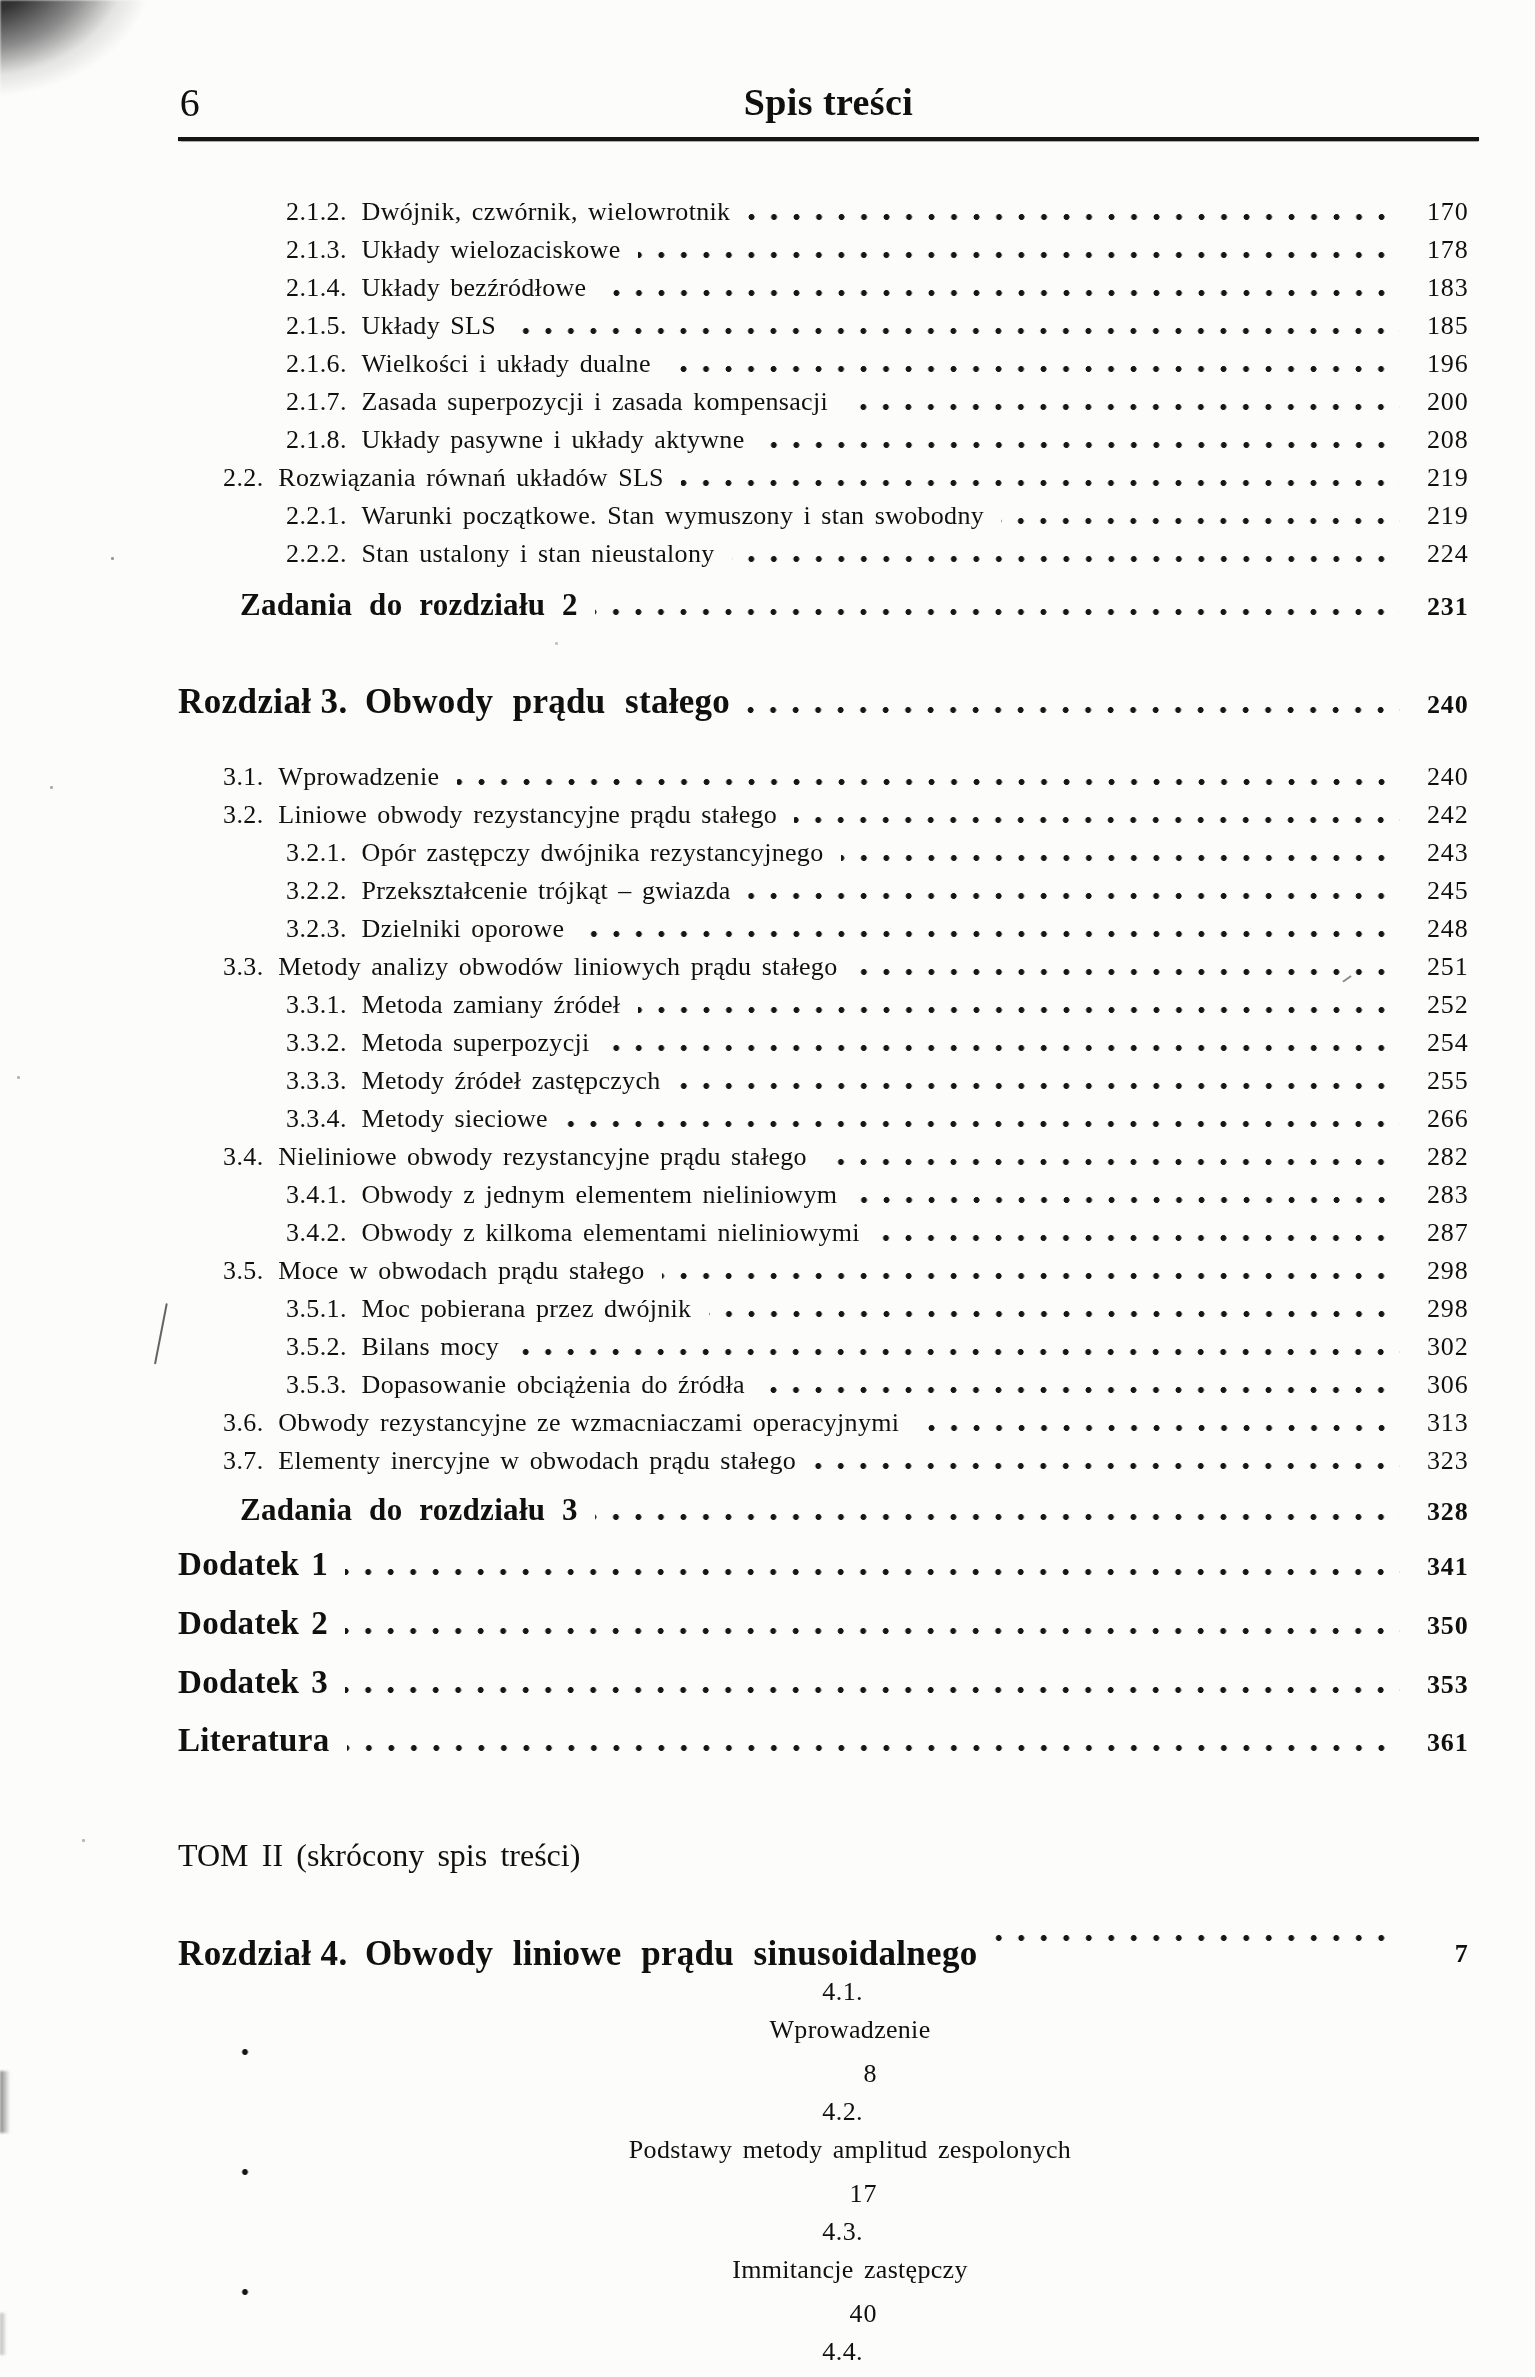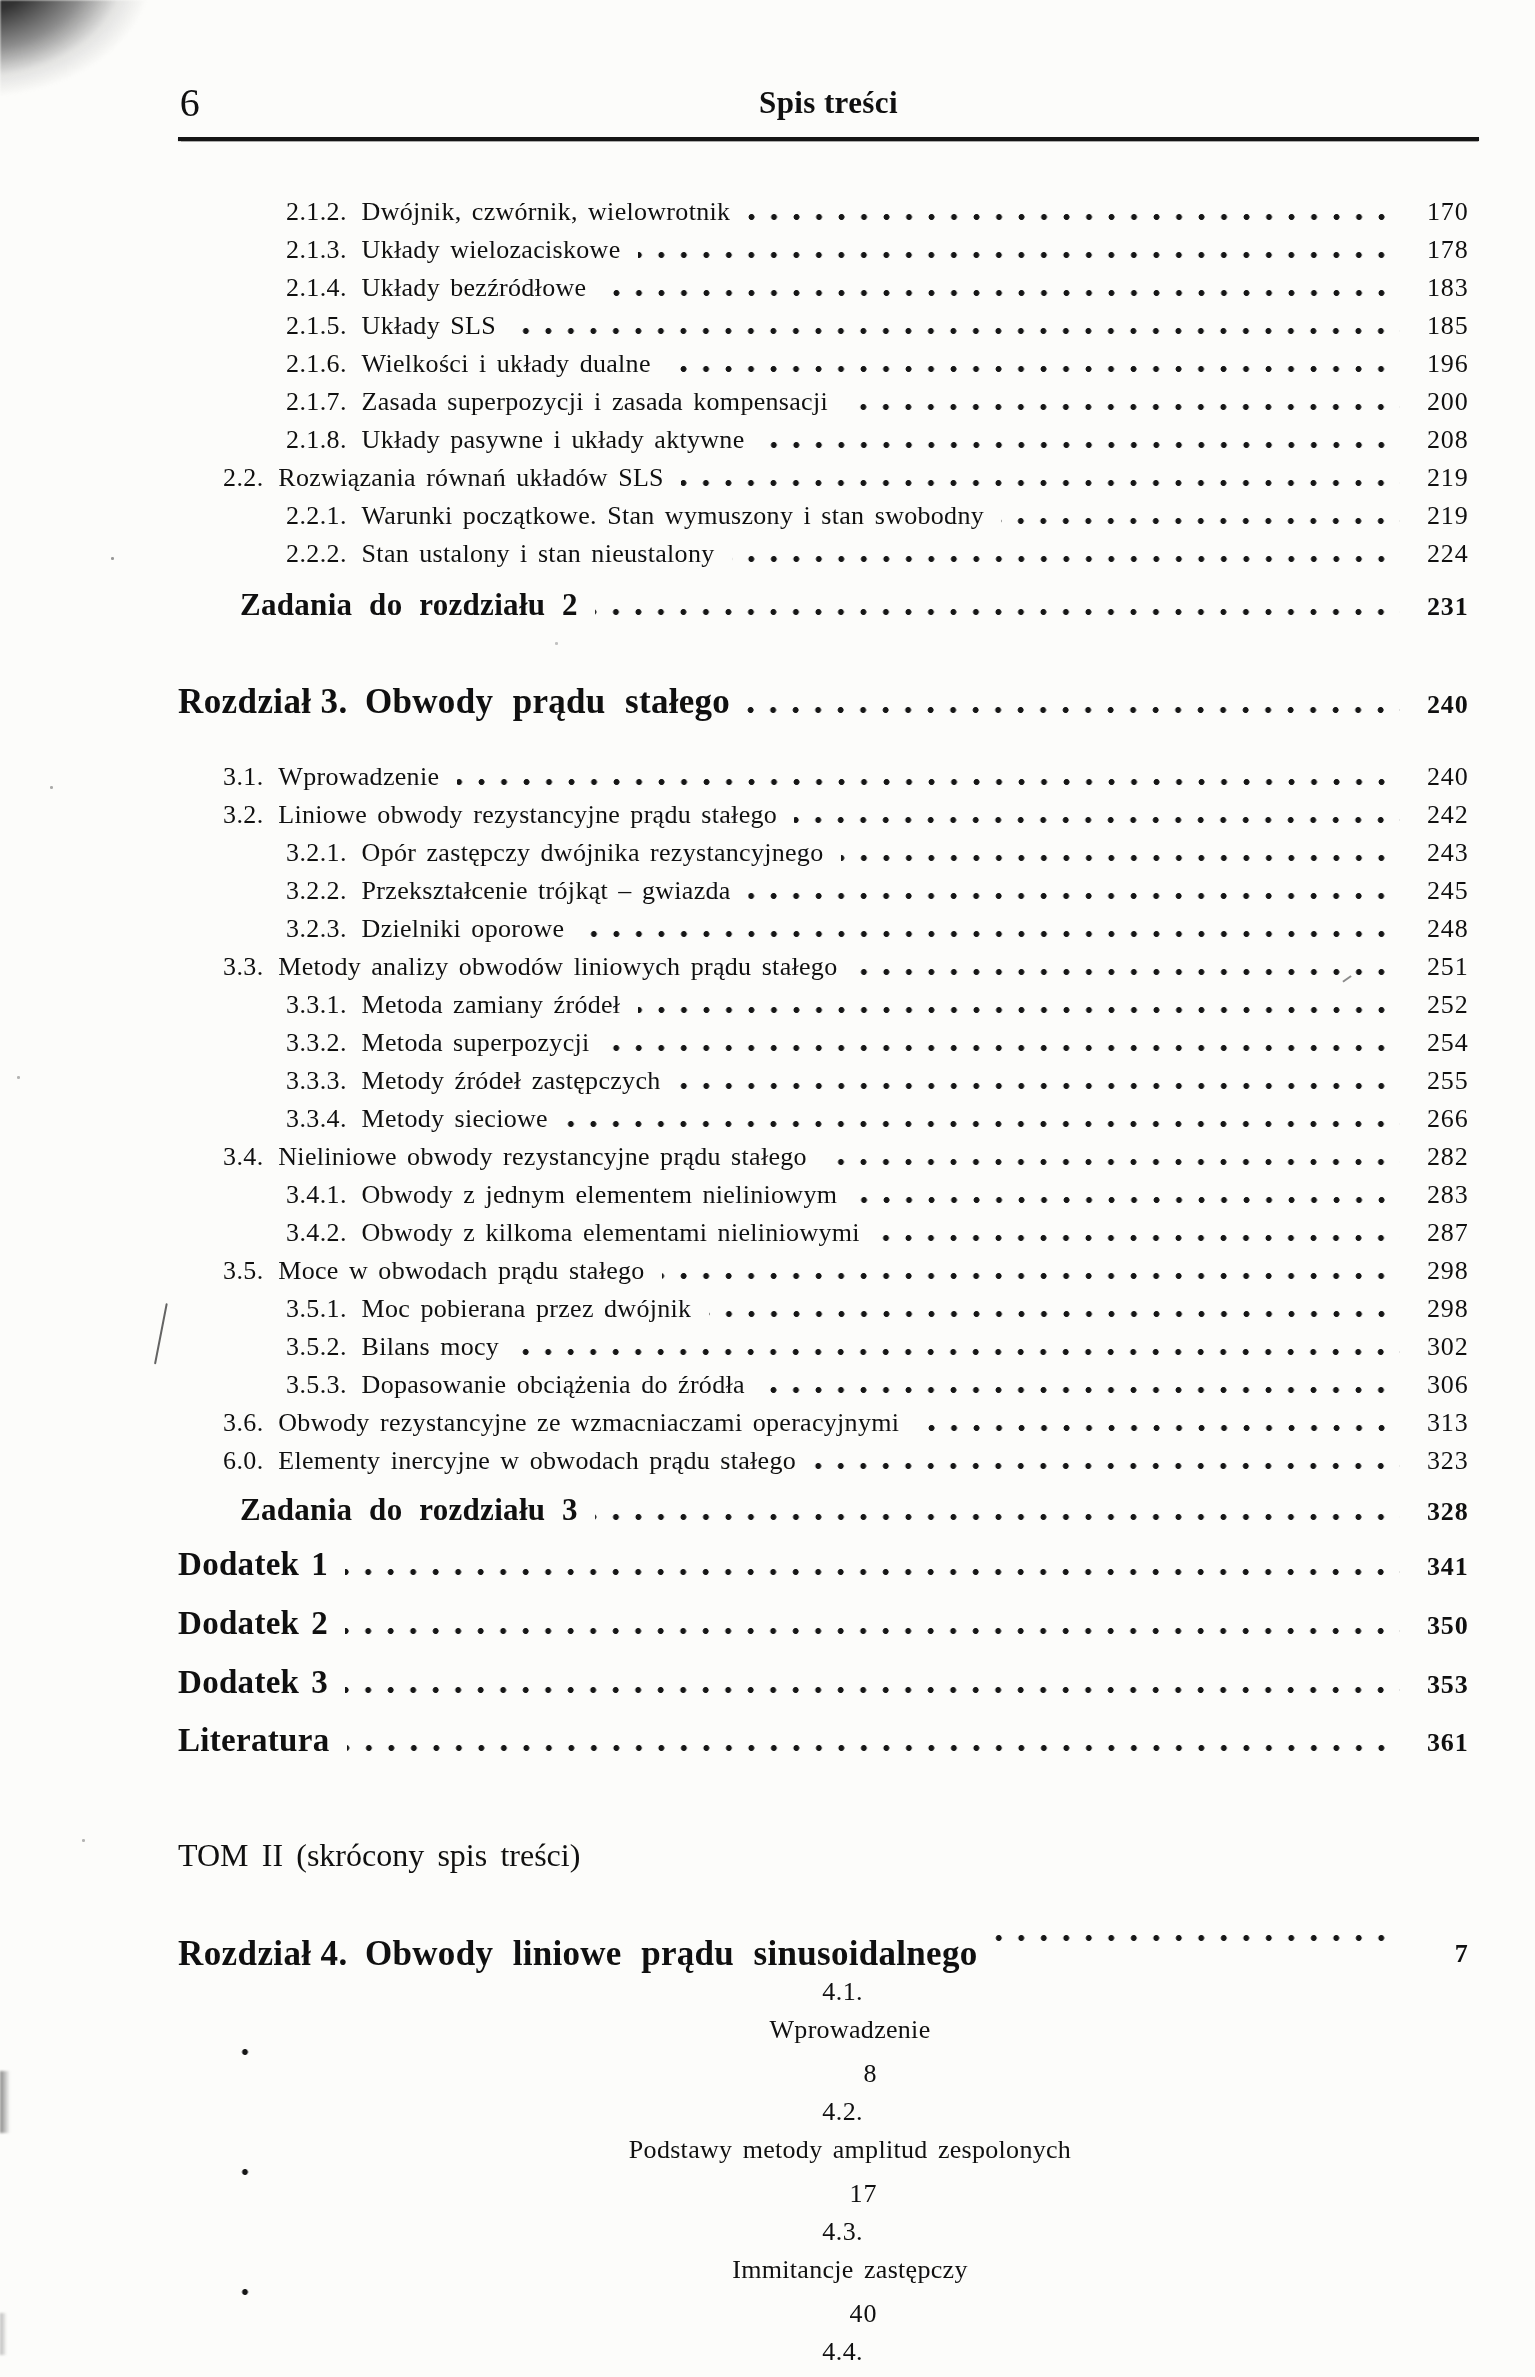--- a/index.html
+++ b/index.html
@@ -9,21 +9,21 @@
     background:#fcfcfa;
     overflow:hidden;
     font-family:"Liberation Serif","DejaVu Serif",serif;
     color:#101010;
   }
   .content{position:absolute;left:178px;top:0;width:1301px;}
 
   
   .header{position:relative;margin-top:80px;height:45px;}
   .page-num{position:absolute;left:1.7px;top:0;font-size:40px;line-height:45px;}
-  .header-title{text-align:center;font-size:31px;font-weight:bold;line-height:45px;letter-spacing:0.4px;}
+  .header-title{text-align:center;font-size:38px;font-weight:bold;line-height:45px;letter-spacing:0.4px;}
   .rule{margin-top:12px;height:3.5px;background:#151515;box-shadow:0 0.9px 0.9px rgba(20,20,20,.35);}
 
   
   .toc-list{margin-top:52px;}
   .row{display:flex;align-items:baseline;font-size:26px;line-height:38px;white-space:nowrap;}
   .row .num{flex:none;margin-right:14.7px;letter-spacing:0.4px;}
   .row .title{flex:none;word-spacing:3.5px;letter-spacing:0.3px;}
   .row .leader{
     flex:1 1 auto;align-self:baseline;height:6px;min-width:26px;
     margin:0 3.5px 0 17.3px;
@@ -277,21 +277,21 @@
           <span class="leader"></span>
           <span class="page-col">306</span>
         </div>
         <div class="row l2">
           <span class="num">3.6.</span>
           <span class="title">Obwody rezystancyjne ze wzmacniaczami operacyjnymi</span>
           <span class="leader"></span>
           <span class="page-col">313</span>
         </div>
         <div class="row l2">
-          <span class="num">6.0.</span>
+          <span class="num">3.7.</span>
           <span class="title">Elementy inercyjne w obwodach prądu stałego</span>
           <span class="leader"></span>
           <span class="page-col">323</span>
         </div>
         <div class="row tasks tasks3">
           <span class="title">Zadania do rozdziału 3</span>
           <span class="leader"></span>
           <span class="page-col">328</span>
         </div>
         <div class="row back">

